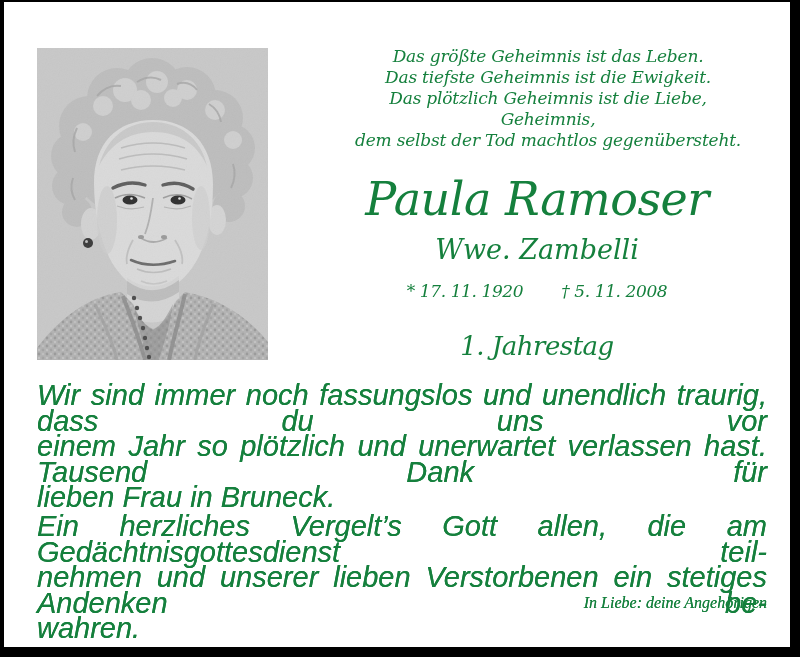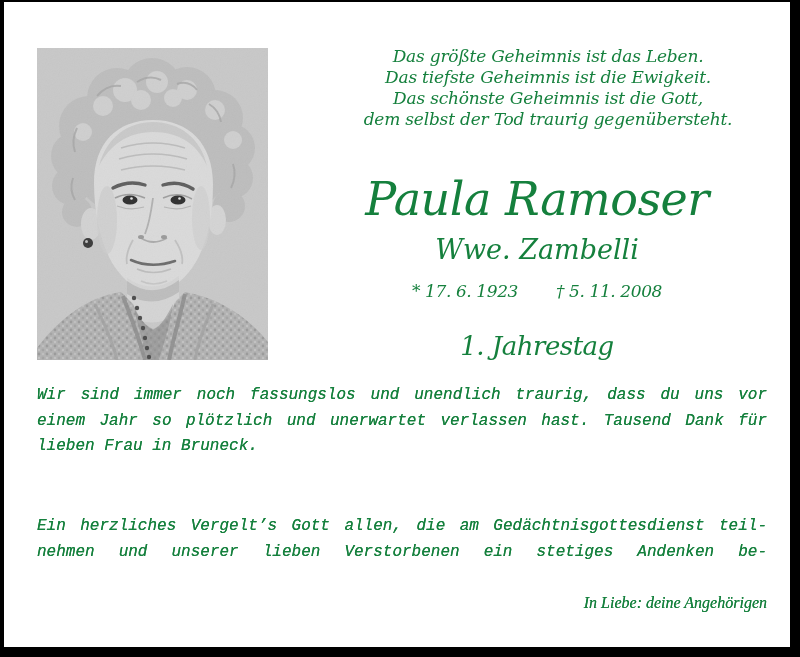--- a/index.html
+++ b/index.html
@@ -58,22 +58,22 @@
     left:248px; top:331px; width:570px;
     text-align:center;
     font-family:"DejaVu Serif", serif;
     font-size:26px; line-height:1;
     letter-spacing:-0.5px;
     white-space:nowrap;
   }
 
   .para {
     left:33px; width:730px;
-    font-family:Liberation Mono, monospace;
-    font-size:16px; line-height:25.6px;
+    font-family:Liberation Sans, sans-serif;
+    font-size:29px; line-height:25.6px;
     text-shadow:0 0 0.5px currentColor;
   }
   .para-1 { top:381px; }
   .para-2 { top:512px; }
   .body-line { text-align:justify; text-align-last:justify; }
   .body-line.last { text-align:right; text-align-last:left; }
 
   .closing {
     right:23px; top:591px;
     font-family:"Liberation Serif", serif;
@@ -218,40 +218,42 @@
         </g>
       </g>
 
       <rect width="231" height="312" filter="url(#grain)" opacity="0.07"></rect>
     </svg>
   </div>
 
   <div class="abs verse">
     <div class="verse-line">Das größte Geheimnis ist das Leben.</div>
     <div class="verse-line">Das tiefste Geheimnis ist die Ewigkeit.</div>
-    <div class="verse-line">Das schönste Geheimnis ist die Gott,</div>
-    <div class="verse-line">dem selbst der Tod traurig gegenübersteht.</div>
+    <div class="verse-line">Das plötzlich Geheimnis ist die Liebe,</div>
+    <div class="verse-line">Geheimnis,</div>
+    <div class="verse-line">dem selbst der Tod machtlos gegenübersteht.</div>
   </div>
 
   <h1 class="abs name">Paula Ramoser</h1>
   <div class="abs widow">Wwe. Zambelli</div>
 
   <div class="abs dates">
-    <span>* 17. 6. 1923</span>
+    <span>* 17. 11. 1920</span>
     <span>† 5. 11. 2008</span>
   </div>
 
   <div class="abs anniversary">1. Jahrestag</div>
 
   <div class="abs para para-1">
     <div class="body-line">Wir sind immer noch fassungslos und unendlich traurig, dass du uns vor</div>
     <div class="body-line">einem Jahr so plötzlich und unerwartet verlassen hast. Tausend Dank für</div>
     <div class="body-line last">lieben Frau in Bruneck.</div>
   </div>
 
   <div class="abs para para-2">
     <div class="body-line">Ein herzliches Vergelt’s Gott allen, die am Gedächtnisgottesdienst teil-</div>
     <div class="body-line">nehmen und unserer lieben Verstorbenen ein stetiges Andenken be-</div>
+    <div class="body-line last">wahren.</div>
   </div>
 
   <div class="abs closing">In Liebe: deine Angehörigen</div>
 
 </div>
 
 </body></html>

